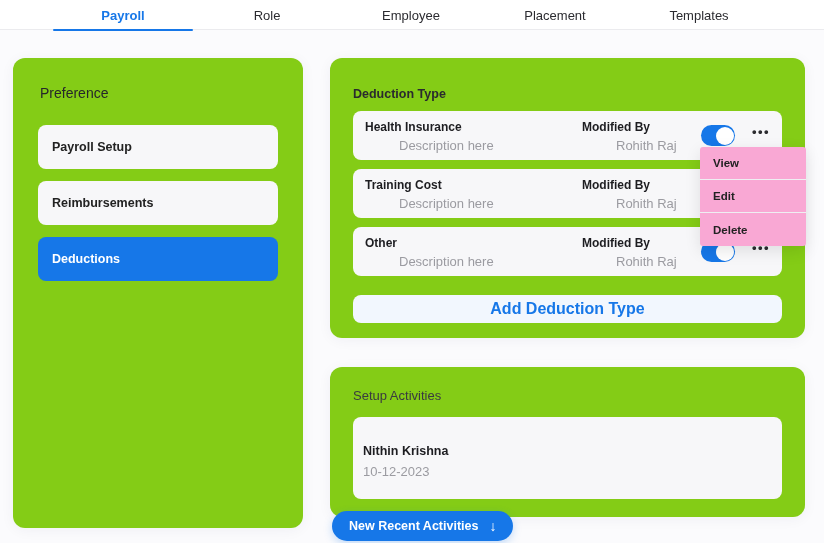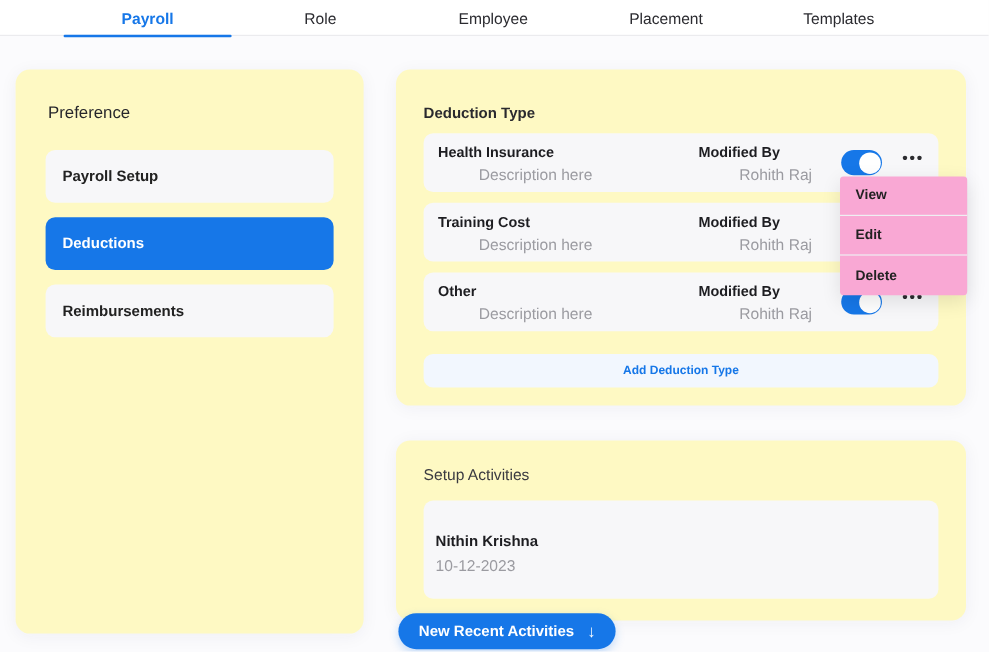--- a/index.html
+++ b/index.html
@@ -30,21 +30,21 @@
     font-size:13px;color:#2b2b30;font-weight:500;cursor:pointer;position:relative;
   }
   .tab.active{color:var(--accent);font-weight:600;}
   .tab .underline{
     position:absolute;left:2px;right:2px;bottom:-1px;height:2px;
     background:var(--accent);border-radius:2px;display:none;
   }
   .tab.active .underline{display:block;}
   
   .card{
-    position:absolute;background:#fef9c3;border-radius:12px;
+    position:absolute;background:#84cc16;border-radius:12px;
     box-shadow:0 2px 14px rgba(30,40,80,0.05);
   }
   
   .sidebar{left:13px;top:58px;width:290px;height:470px;padding:27px 25px;}
   .pref-title{font-size:14px;color:#26262b;font-weight:500;margin:0 0 24px 2px;}
   .side-item{
     height:44px;border-radius:8px;background:var(--row-bg);
     display:flex;align-items:center;padding:0 14px;
     font-size:12.5px;font-weight:700;color:#222;margin-bottom:12px;cursor:pointer;
   }
@@ -67,21 +67,21 @@
     position:absolute;right:1.5px;top:1.5px;width:18px;height:18px;
     background:#fff;border-radius:50%;
   }
   .dots{
     position:absolute;left:394px;top:13px;width:28px;
     font-size:13px;font-weight:700;color:#2c2c30;letter-spacing:1.5px;
     cursor:pointer;text-align:center;
   }
   .add-btn{
     margin-top:19px;height:28px;border-radius:8px;background:var(--accent-light);
-    color:var(--accent);font-size:10px;font-weight:700;
+    color:var(--accent);font-size:16px;font-weight:700;
     display:flex;align-items:center;justify-content:center;cursor:pointer;
   }
   
   .ctx-menu{
     position:absolute;left:700px;top:147px;width:106px;z-index:10;
     background:#f9a8d4;border-radius:3px;
     box-shadow:0 5px 16px rgba(0,0,0,0.10);
   }
   .ctx-item{
     height:33px;display:flex;align-items:center;padding:0 13px;
@@ -137,25 +137,25 @@
 
     </div>
   </div>
 </div>
 
 <div class="card sidebar">
   <div class="pref-title">Preference</div>
   <div class="side-item">
     <span>Payroll Setup</span>
   </div>
+  <div class="side-item">
+    <span>Reimbursements</span>
+  </div>
   <div class="side-item active">
     <span>Deductions</span>
-  </div>
-  <div class="side-item">
-    <span>Reimbursements</span>
   </div>
 </div>
 
 <div class="card ded-panel">
   <div class="panel-title">Deduction Type</div>
 
   <div class="ded-row">
     <div class="ded-name">Health Insurance</div>
     <div class="ded-desc">Description here</div>
     <div class="ded-mid">

